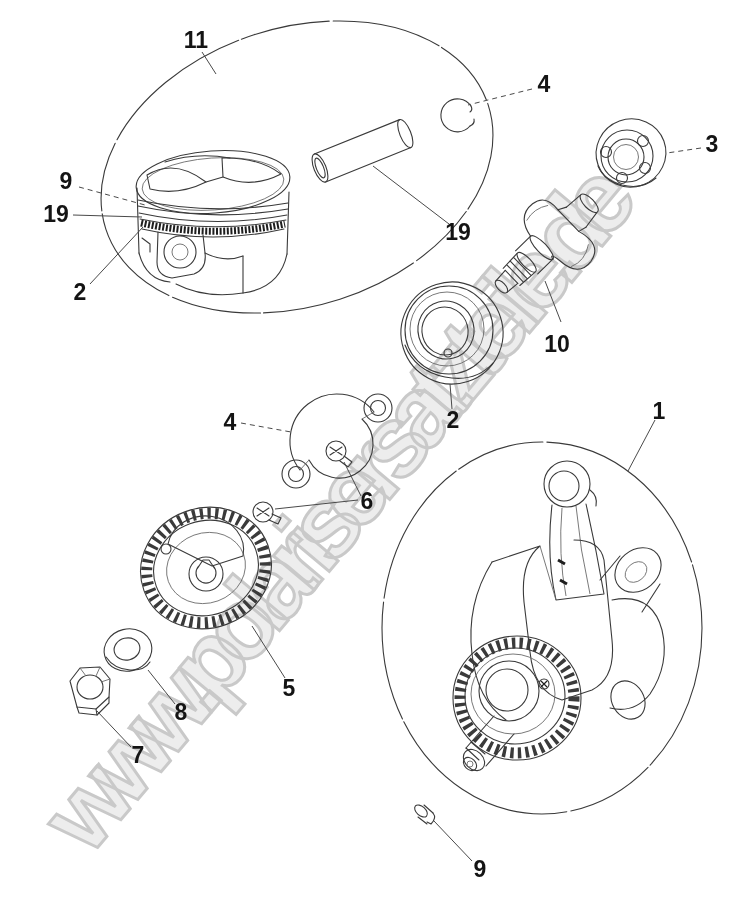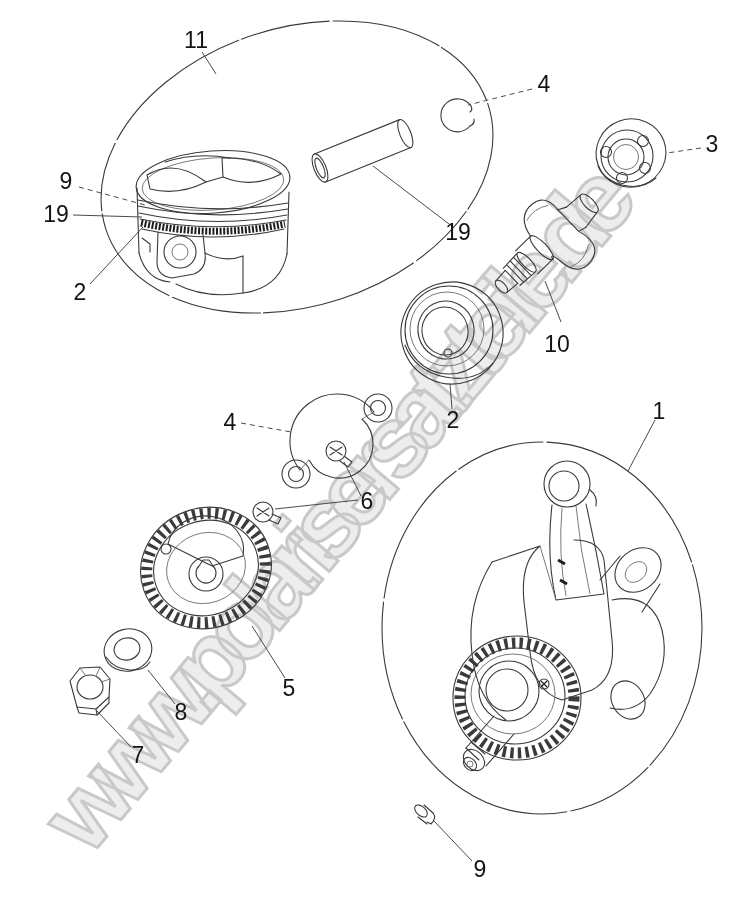--- a/index.html
+++ b/index.html
@@ -9,21 +9,21 @@
   }
   #watermark{
     position:absolute;left:20px;top:800px;transform:rotate(-50deg);
     transform-origin:0 0;font-size:100px;line-height:110px;font-weight:bold;
     letter-spacing:-15px;white-space:nowrap;color:#ededed;
     -webkit-text-stroke:3px #c9c9c9;z-index:1;user-select:none;
   }
   #artwork{position:absolute;left:0;top:0;z-index:2;}
   .callout{
     position:absolute;z-index:3;transform:translate(-50%,-50%);
-    font-size:23px;color:#141414;white-space:nowrap;
+    font-size:23px;color:#141414;white-space:nowrap;font-weight:bold;
   }
   #copyright{
     position:absolute;left:24px;top:334px;z-index:3;
     font-size:27px;color:#161616;white-space:nowrap;
   }
   svg *{vector-effect:non-scaling-stroke;}
   .ln{stroke:#3a3a3a;stroke-width:1.1;fill:none;stroke-linecap:round;stroke-linejoin:round;}
   .lt{stroke:#6a6a6a;stroke-width:0.9;fill:none;}
   .leader{stroke:#4a4a4a;stroke-width:1;fill:none;}
   .leader.dashed{stroke-dasharray:5 4;}

